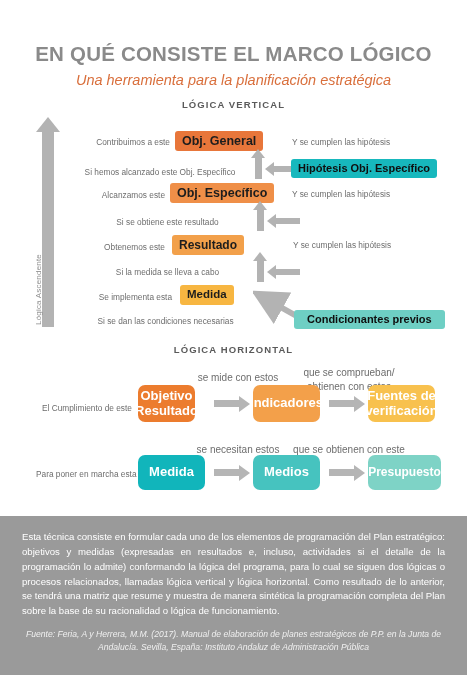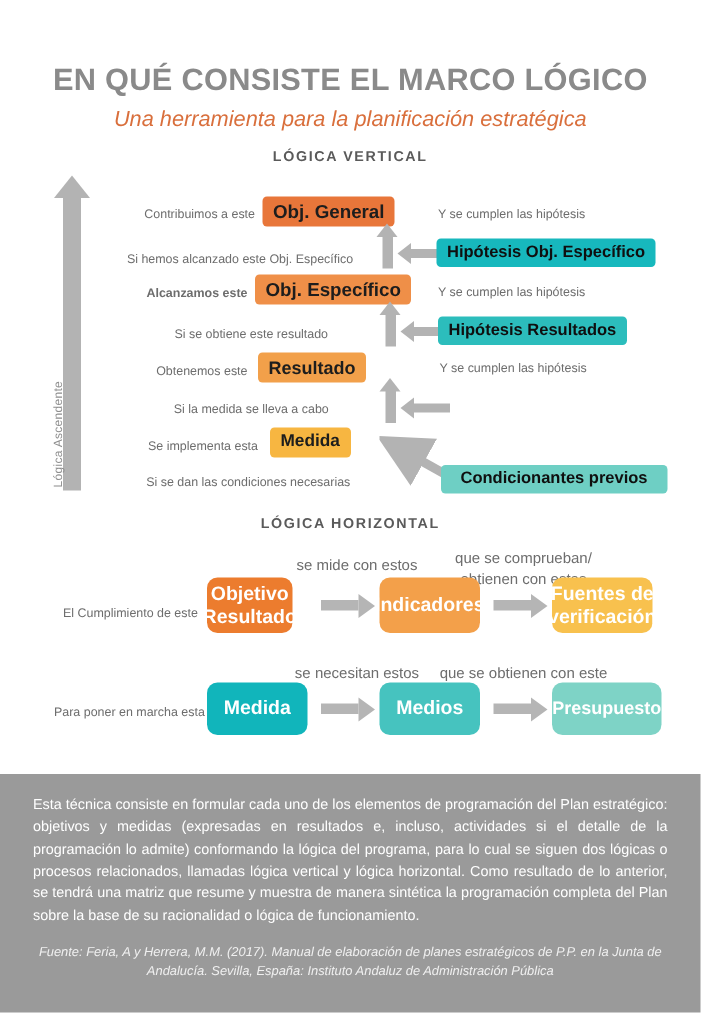--- a/index.html
+++ b/index.html
@@ -172,21 +172,21 @@
     <span class="v-text">Contribuimos a este</span>
   </div>
   <div class="v-row" style="left:175px;top:131px;">
     <span class="chip o1">Obj. General</span>
   </div>
 
   <div class="v-row" style="left:60px;top:162px;width:200px;justify-content:center;">
     <span class="v-text">Si hemos alcanzado este Obj. Específico</span>
   </div>
 
-  <div class="v-row" style="left:60px;top:185px;width:105px;justify-content:flex-end;font-weight:bold;">
+  <div class="v-row" style="left:60px;top:185px;width:105px;justify-content:flex-end;">
     <span class="v-text">Alcanzamos este</span>
   </div>
   <div class="v-row" style="left:170px;top:183px;">
     <span class="chip o2">Obj. Específico</span>
   </div>
 
   <div class="v-row" style="left:75px;top:212px;width:185px;justify-content:center;">
     <span class="v-text">Si se obtiene este resultado</span>
   </div>
 
@@ -231,23 +231,20 @@
       <line x1="56" y1="33" x2="6" y2="5" stroke="#b3b3b3" stroke-width="6" marker-end="url(#dh)"></line>
     </svg>
   </div>
 
   <div class="r-text" style="left:292px;top:137px;">Y se cumplen las hipótesis</div>
   <div class="v-row" style="left:291px;top:158px;">
     <span class="chip t1">Hipótesis Obj. Específico</span>
   </div>
 
   <div class="r-text" style="left:292px;top:189px;">Y se cumplen las hipótesis</div>
-  <div class="v-row" style="left:292px;top:210px;">
-    <span class="chip t2">Hipótesis Resultados</span>
-  </div>
 
   <div class="r-text" style="left:293px;top:240px;">Y se cumplen las hipótesis</div>
 
   <div class="v-row" style="left:294px;top:309px;">
     <span class="chip t4">Condicionantes previos</span>
   </div>
 
   <div class="section-head" id="sec-horizontal">LÓGICA HORIZONTAL</div>
 
   <div class="h-cap" style="left:178px;top:371px;width:120px;">se mide con estos</div>

